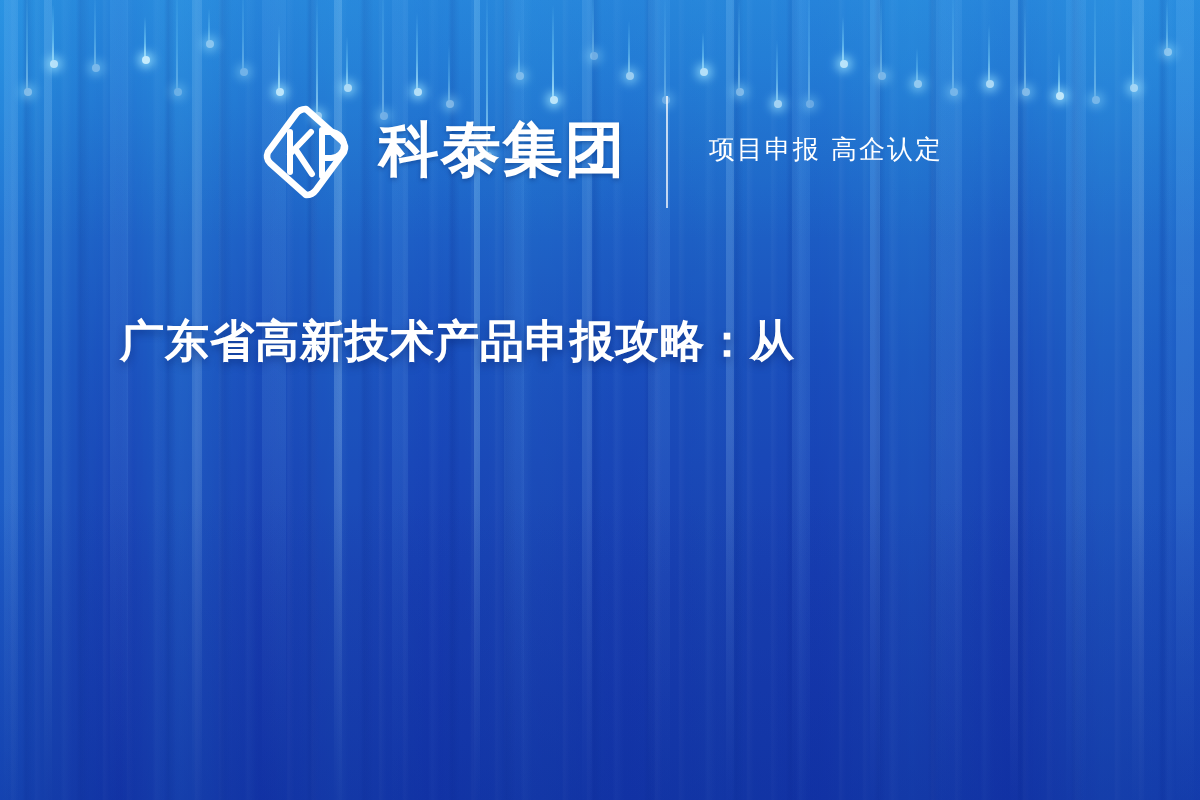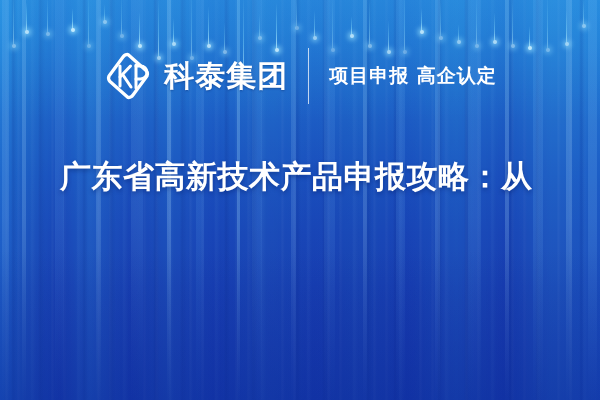--- a/index.html
+++ b/index.html
@@ -207,39 +207,39 @@
     font-family: "DejaVu Sans", "Liberation Sans", sans-serif;
     font-size: 27px;
     font-weight: 400;
     color: #ffffff;
     letter-spacing: 1.5px;
     white-space: nowrap;
     line-height: 1.05;
   }
   .tagline-sub {
     font-family: "DejaVu Serif", "Liberation Serif", serif;
-    font-size: 19px;
-    font-weight: 700;
+    font-size: 13px;
+    font-weight: 400;
     color: #ffffff;
     letter-spacing: 1px;
     white-space: nowrap;
     margin-top: 0;
     line-height: 1.05;
   }
 
   
   .title-block {
     position: absolute;
     left: 60px;
     right: 50px;
     top: 155px;
   }
   .title-line {
     font-family: Liberation Serif, serif;
-    font-size: 31px;
+    font-size: 22px;
     font-weight: 700;
     color: #ffffff;
     letter-spacing: 0.5px;
     line-height: 1.42;
     text-shadow: 0 2px 4px rgba(2,26,90,0.40);
     white-space: nowrap;
   }
 </style>
 </head>
 <body>

